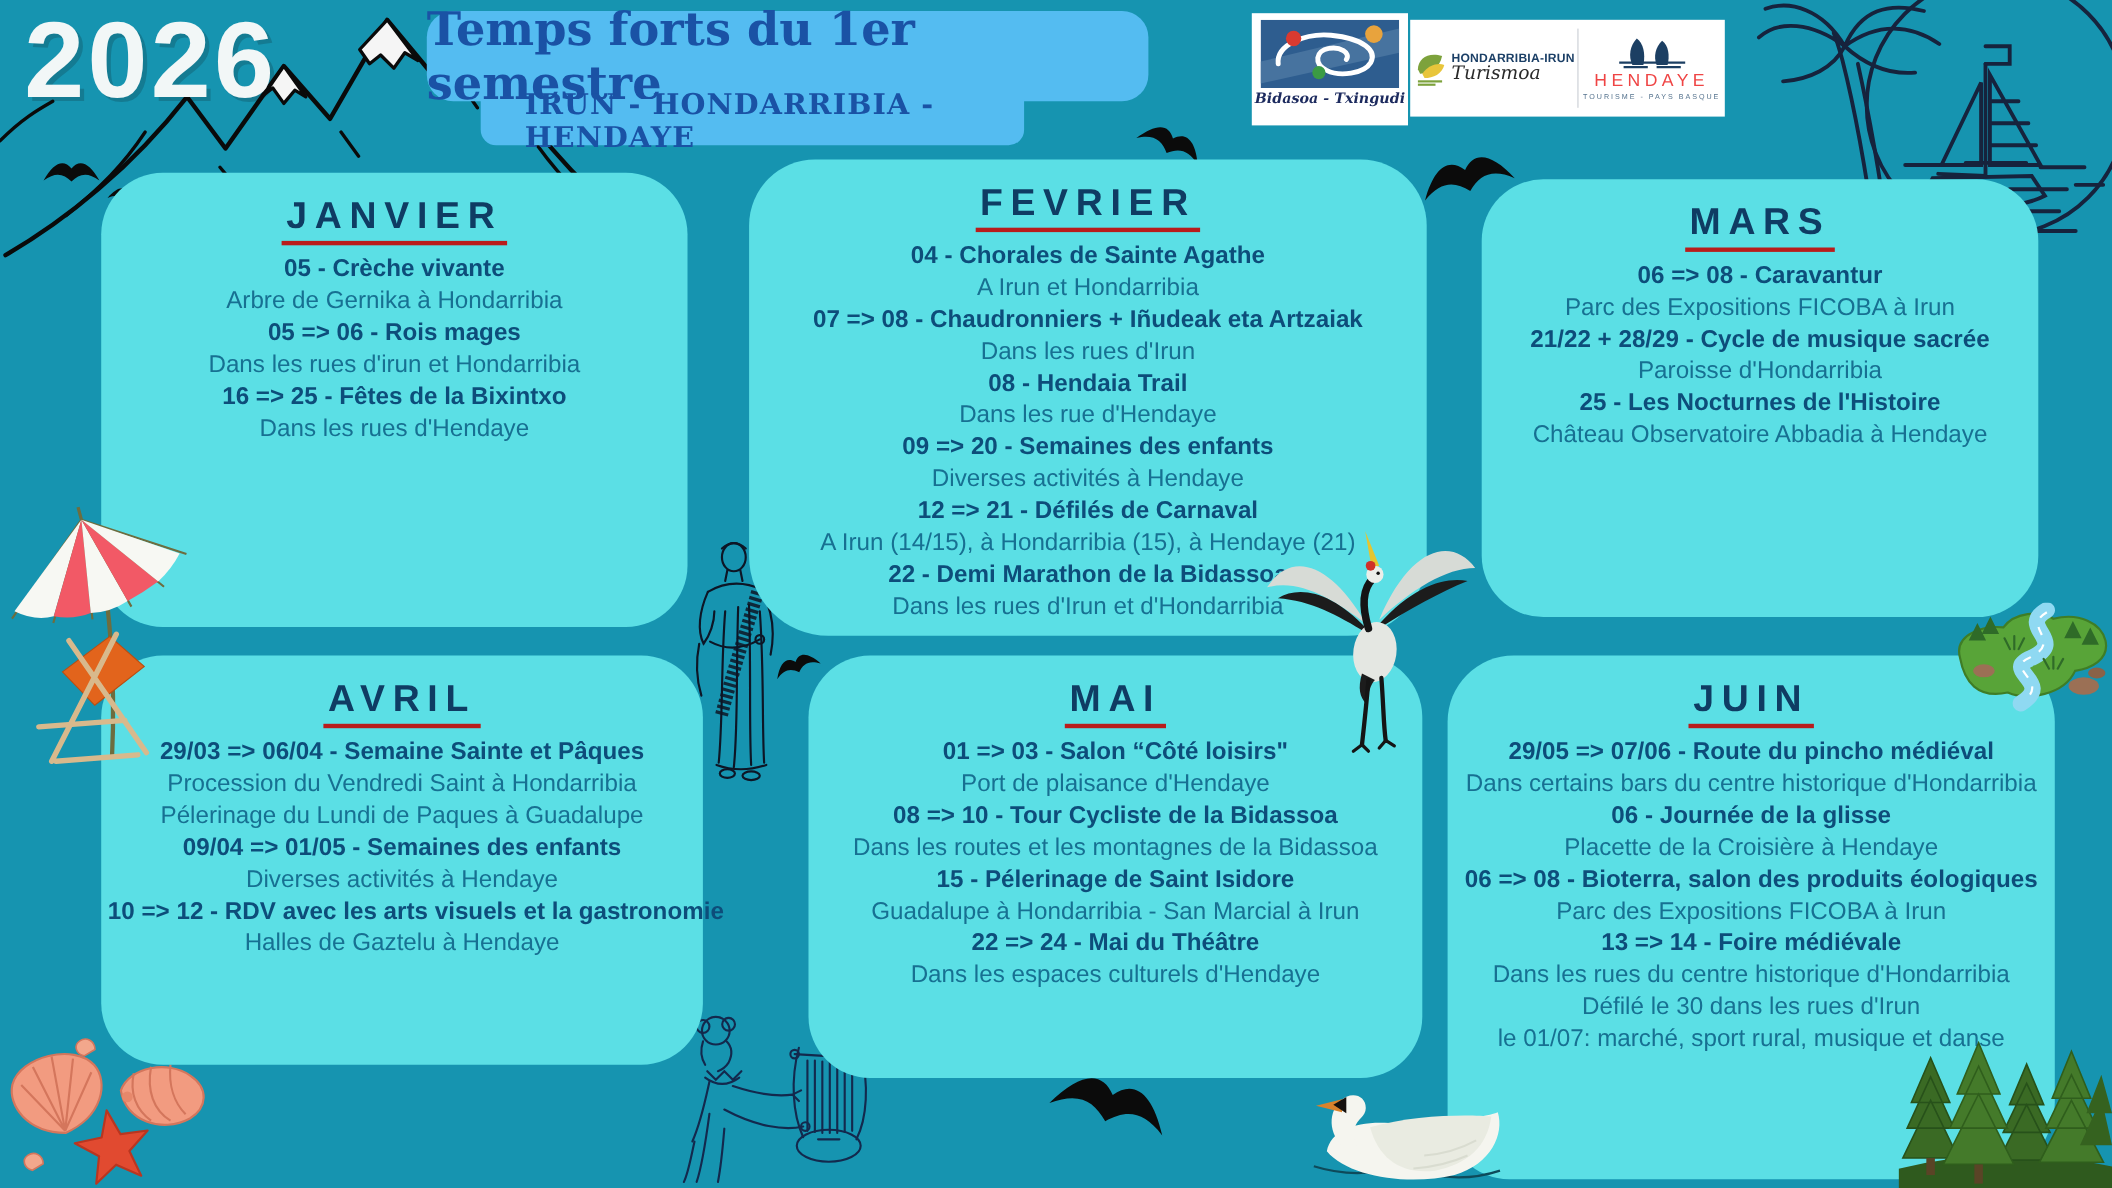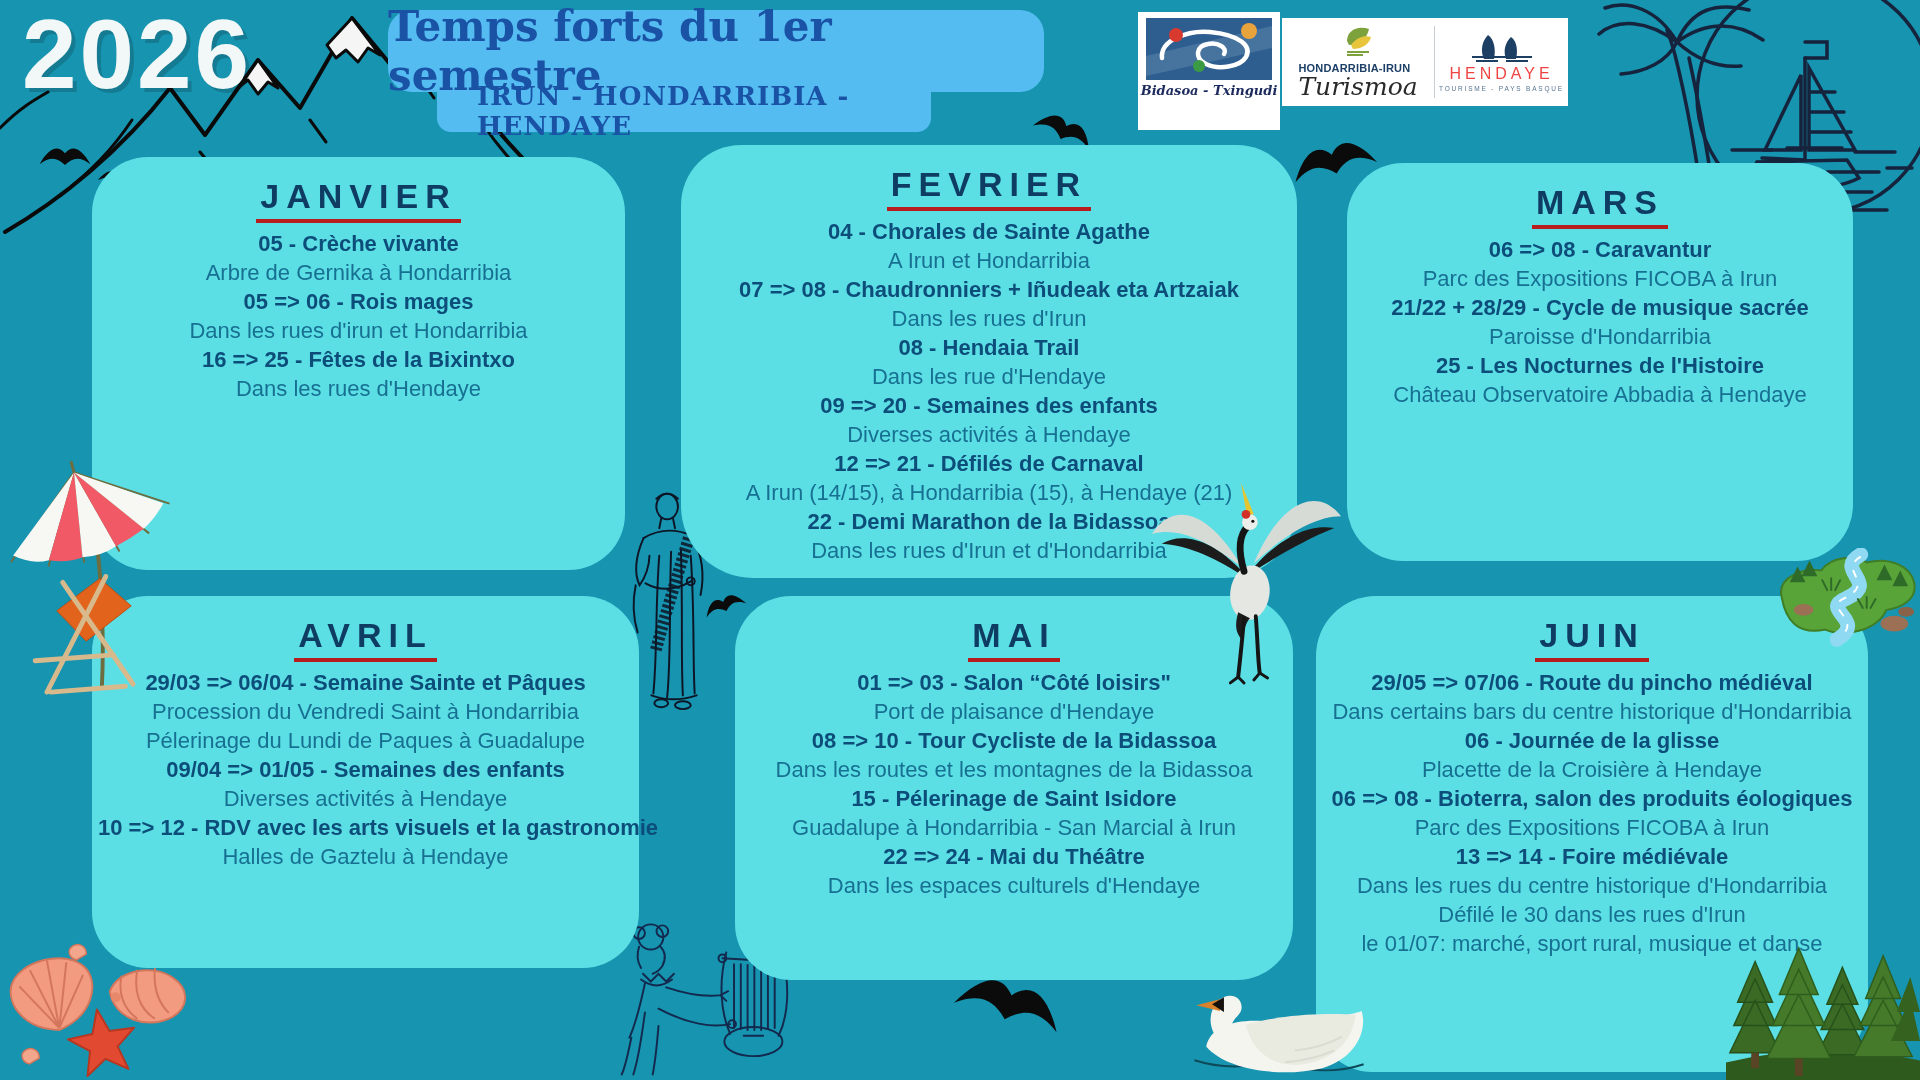--- a/index.html
+++ b/index.html
@@ -11,29 +11,29 @@
   #year{position:absolute;left:22px;top:-2px;z-index:2;font-size:98px;font-weight:800;
         color:#f2f7f7;letter-spacing:3px;text-shadow:4px 4px 0 rgba(10,10,10,.18);}
   #title-box{position:absolute;left:356px;top:10px;width:656px;height:82px;z-index:2;
         background:#54bcf1;border-radius:24px;display:flex;align-items:center;justify-content:center;margin-left:32px;}
   #title-box .t{font-family:"DejaVu Serif",serif;font-weight:bold;font-size:42px;color:#1a52a5;}
   #subtitle-box{position:absolute;left:437px;top:90px;width:494px;height:42px;z-index:2;
         background:#54bcf1;border-radius:0 0 14px 14px;display:flex;align-items:center;justify-content:center;padding-left:40px;}
   #subtitle-box .t{font-family:"DejaVu Serif",serif;font-weight:bold;font-size:26px;color:#1a52a5;letter-spacing:1px;}
 
   
-  #logo-bidasoa{position:absolute;left:1138px;top:12px;width:142px;height:118px;background:#fff;
+  #logo-bidasoa{position:absolute;left:1138px;top:12px;width:142px;height:102px;background:#fff;
         z-index:2;padding:6px 7px 3px 7px;display:flex;flex-direction:column;align-items:center;}
   #logo-bidasoa .cap{font-family:"DejaVu Serif",serif;font-style:italic;font-weight:bold;
         font-size:13px;color:#1c2a5e;margin-top:3px;white-space:nowrap;}
   #logo-strip{position:absolute;left:1282px;top:18px;width:286px;height:88px;background:#fff;
         z-index:2;display:flex;align-items:stretch;}
-  .turismoa{width:152px;display:flex;align-items:center;justify-content:center;gap:5px;flex-direction:column;}
+  .turismoa{width:152px;display:flex;align-items:center;justify-content:center;gap:5px;}
   .turismoa .txt .l1{font-size:11px;font-weight:bold;color:#1b3f66;letter-spacing:.2px;white-space:nowrap;}
-  .turismoa .txt .l2{font-family:"DejaVu Serif",serif;font-style:italic;font-size:25px;color:#2a2a2a;margin-top:-2px;}
+  .turismoa .txt .l2{font-family:"DejaVu Serif",serif;font-style:italic;font-size:17px;color:#2a2a2a;margin-top:-2px;}
   .logo-divider{width:1px;background:#c9ced4;margin:8px 0;}
   .hendaye{flex:1;display:flex;flex-direction:column;align-items:center;justify-content:center;}
   .hendaye .name{font-size:16px;font-weight:400;letter-spacing:4px;color:#ef4444;margin-top:2px;}
   .hendaye .sub{font-size:6.5px;letter-spacing:1.8px;color:#57748f;margin-top:2px;white-space:nowrap;}
 
   
   .card{position:absolute;z-index:2;background:#5bdfe5;border-radius:56px;
         display:flex;flex-direction:column;padding:20px 6px 14px 6px;}
   .m0{left:92px;top:157px;width:533px;height:413px;}
   .m1{left:681px;top:145px;width:616px;height:433px;border-radius:60px 60px 72px 72px;}

